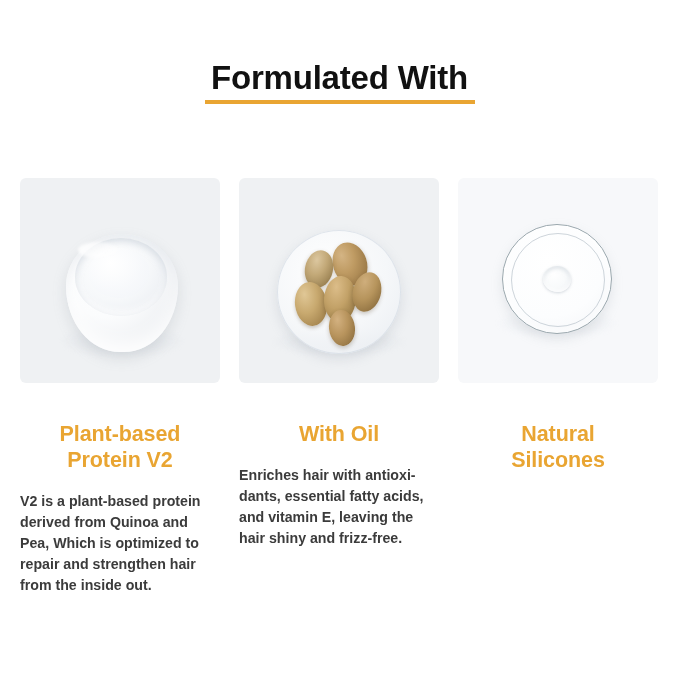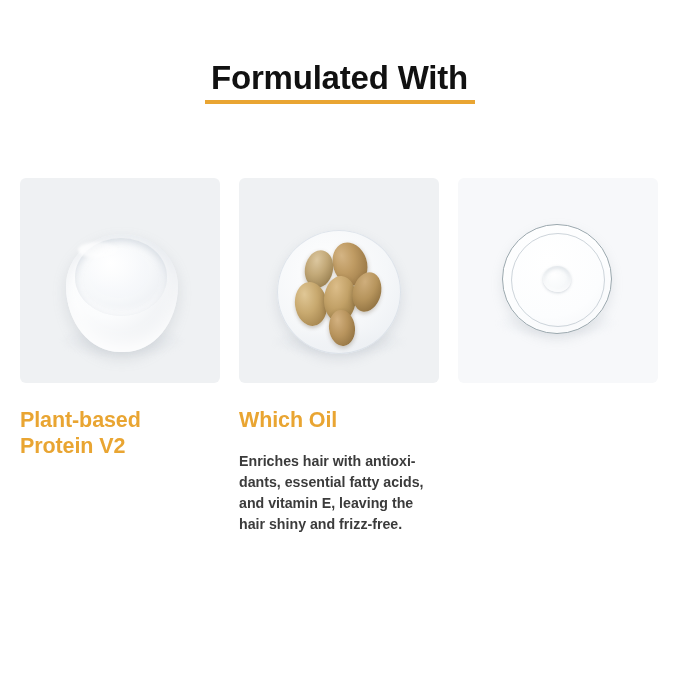--- a/index.html
+++ b/index.html
@@ -200,27 +200,28 @@
     position: absolute;
     left: 40px; top: 130px;
     width: 118px; height: 30px;
     border-radius: 50%;
     background: radial-gradient(ellipse at 50% 50%, rgba(198,205,215,0.34) 0%, rgba(198,205,215,0) 74%);
     filter: blur(2.5px);
   }
 
   
   .col-heading {
-    margin-top: 24px;
+    margin-top: 38px;
     font-size: 21.5px;
     font-weight: bold;
     color: #E9A532;
     line-height: 26px;
     letter-spacing: -0.1px;
     white-space: pre-line;
+    text-align: center;
   }
   .col-body {
     margin-top: 18px;
     font-size: 14.2px;
     color: #3B3B3B;
     line-height: 21px;
     white-space: pre-line;
     font-weight: bold;
   }
 </style>
@@ -237,42 +238,49 @@
   <div class="columns">
 
     <div class="column">
       <div class="img-card">
         <span class="jar-shadow"></span>
         <span class="gel-jar"></span>
         <span class="gel-sheen"></span>
       </div>
       <div class="col-heading">Plant-based
 Protein V2</div>
+      <div class="col-body">V2 is a plant-based protein
+derived from Quinoa and
+Pea, Which is optimized to
+repair and strengthen hair
+from the inside out.</div>
     </div>
 
     <div class="column">
       <div class="img-card">
         <span class="dish-shadow"></span>
         <span class="nut-dish"></span>
         <span class="nut n1"></span>
         <span class="nut n2"></span>
         <span class="nut n3"></span>
         <span class="nut n4"></span>
         <span class="nut n5"></span>
         <span class="nut n6"></span>
       </div>
-      <div class="col-heading">Which Oil</div>
+      <div class="col-heading">With Oil</div>
       <div class="col-body">Enriches hair with antioxi-
 dants, essential fatty acids,
 and vitamin E, leaving the
 hair shiny and frizz-free.</div>
     </div>
 
     <div class="column">
       <div class="img-card white-bg">
         <span class="petri-shadow"></span>
         <span class="petri"></span>
         <span class="droplet"></span>
       </div>
+      <div class="col-heading">Natural
+Silicones</div>
     </div>
 
   </div>
 </div>
 
 </body></html>

